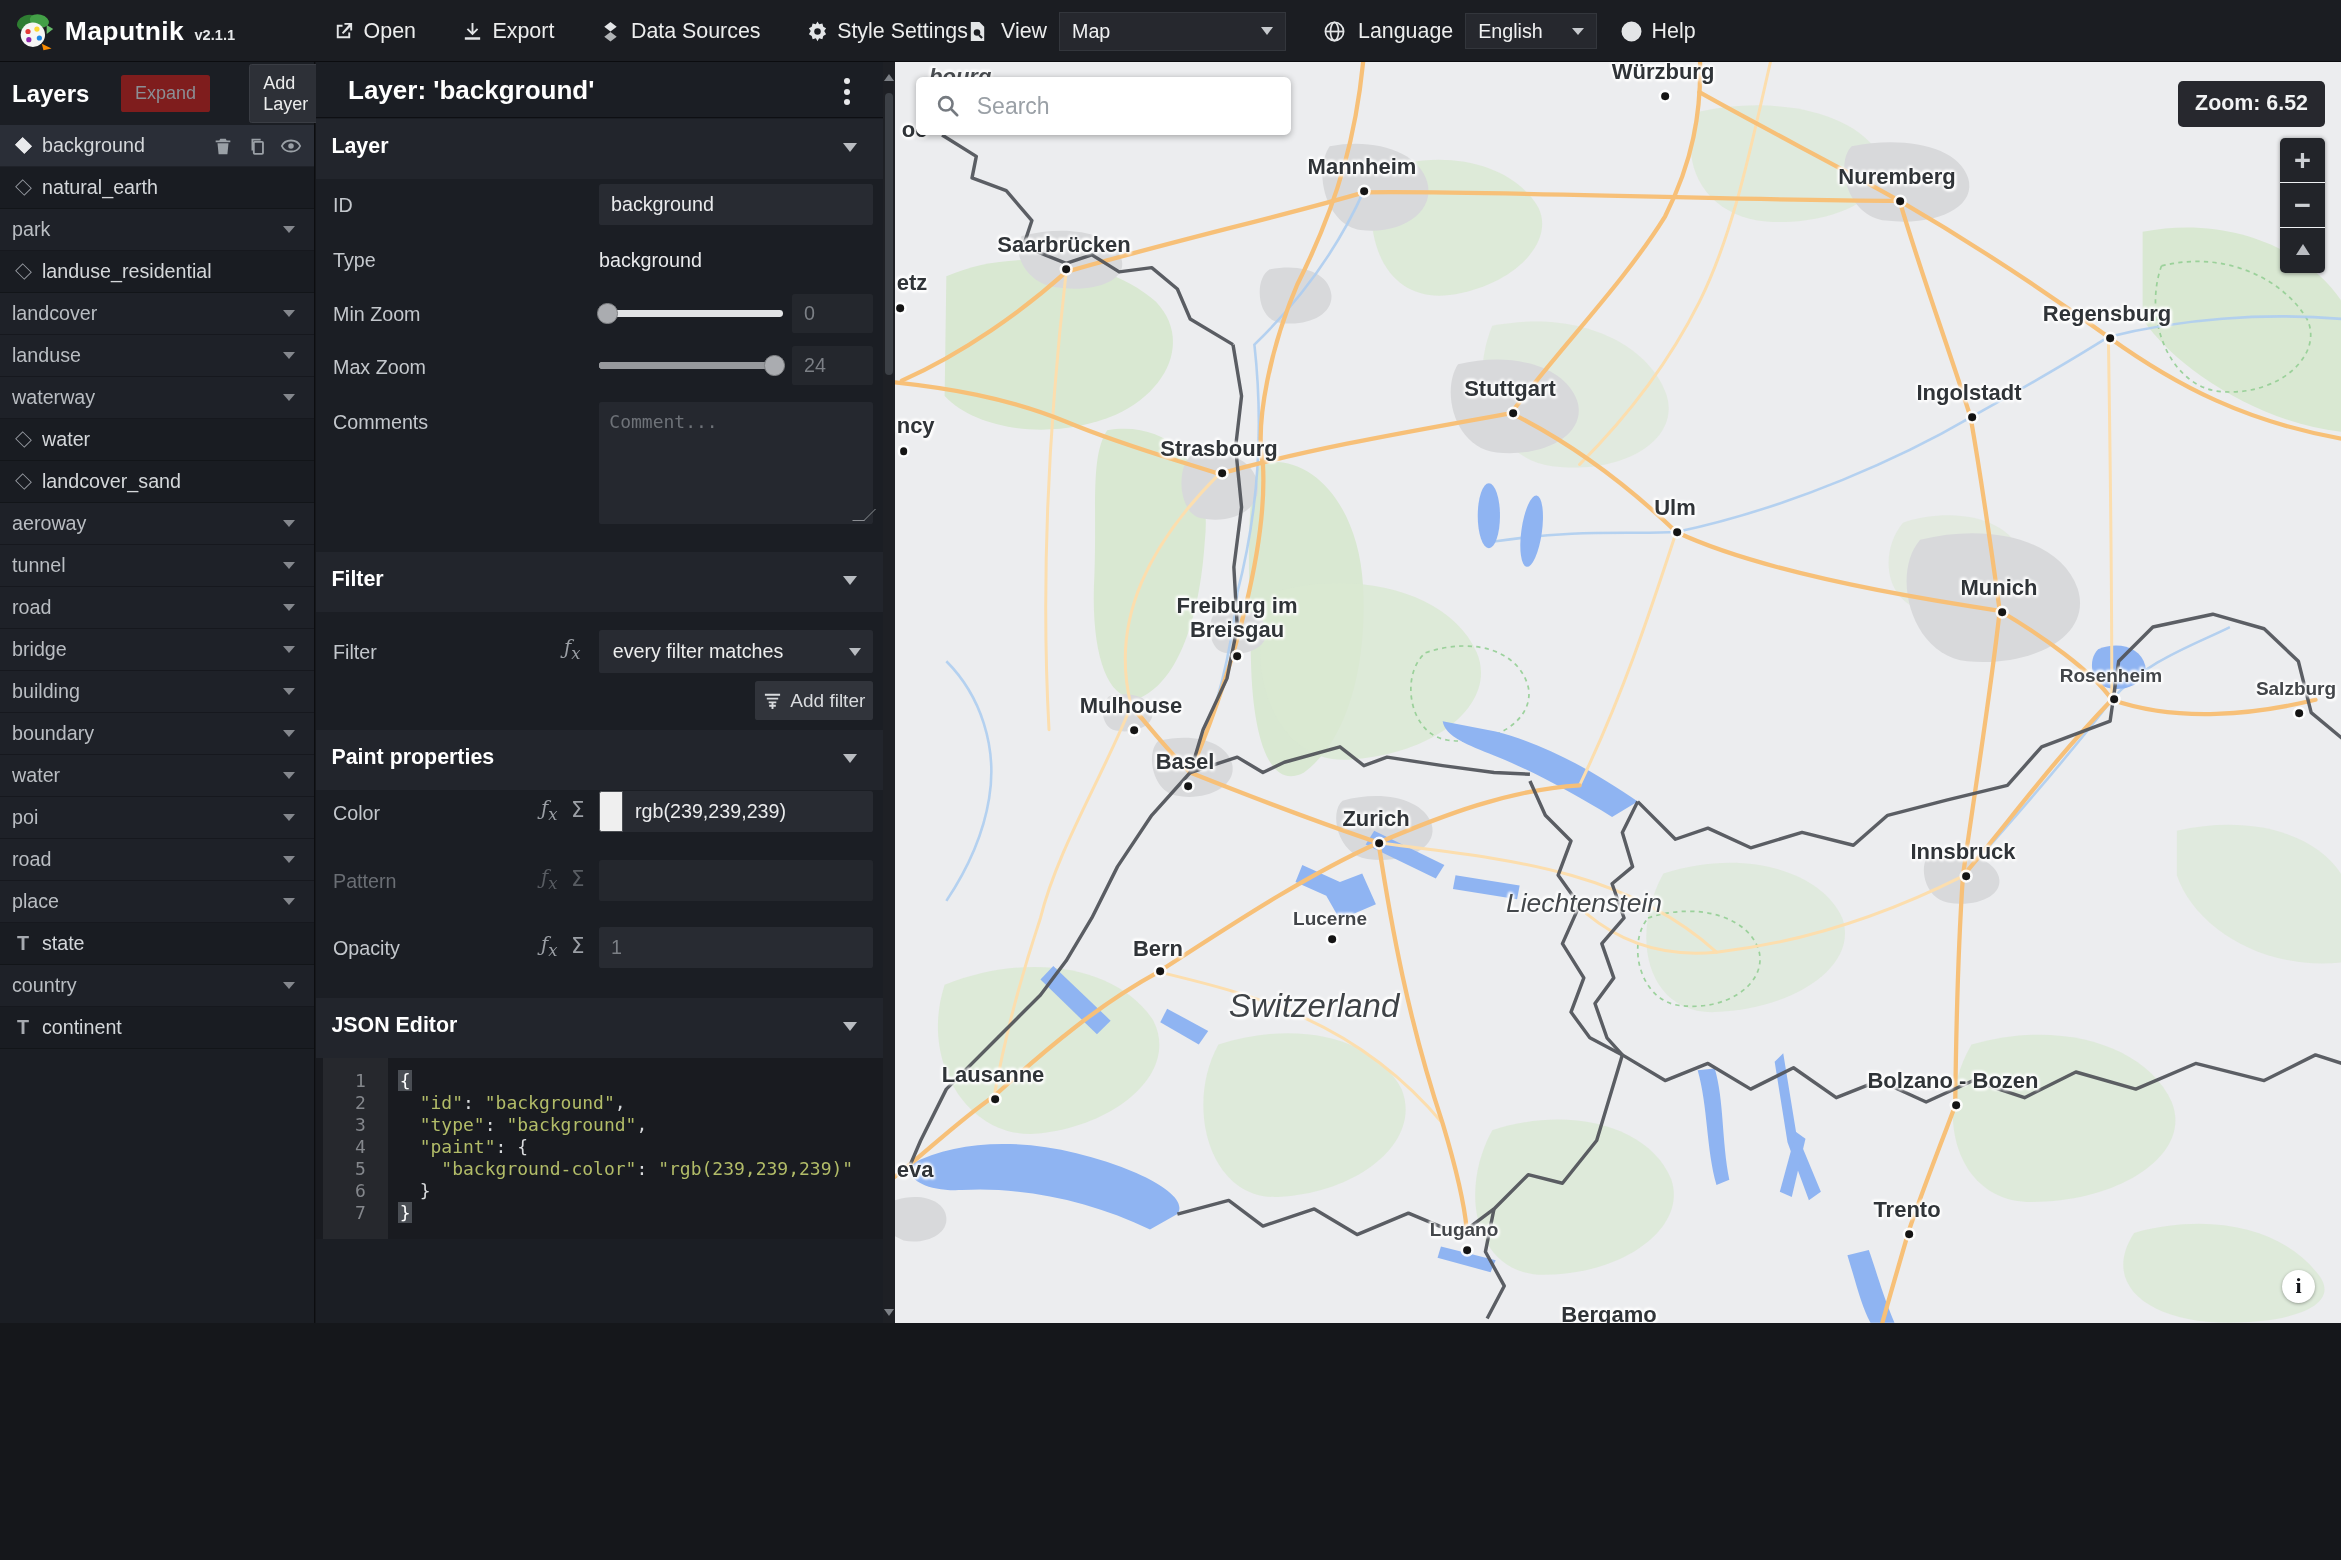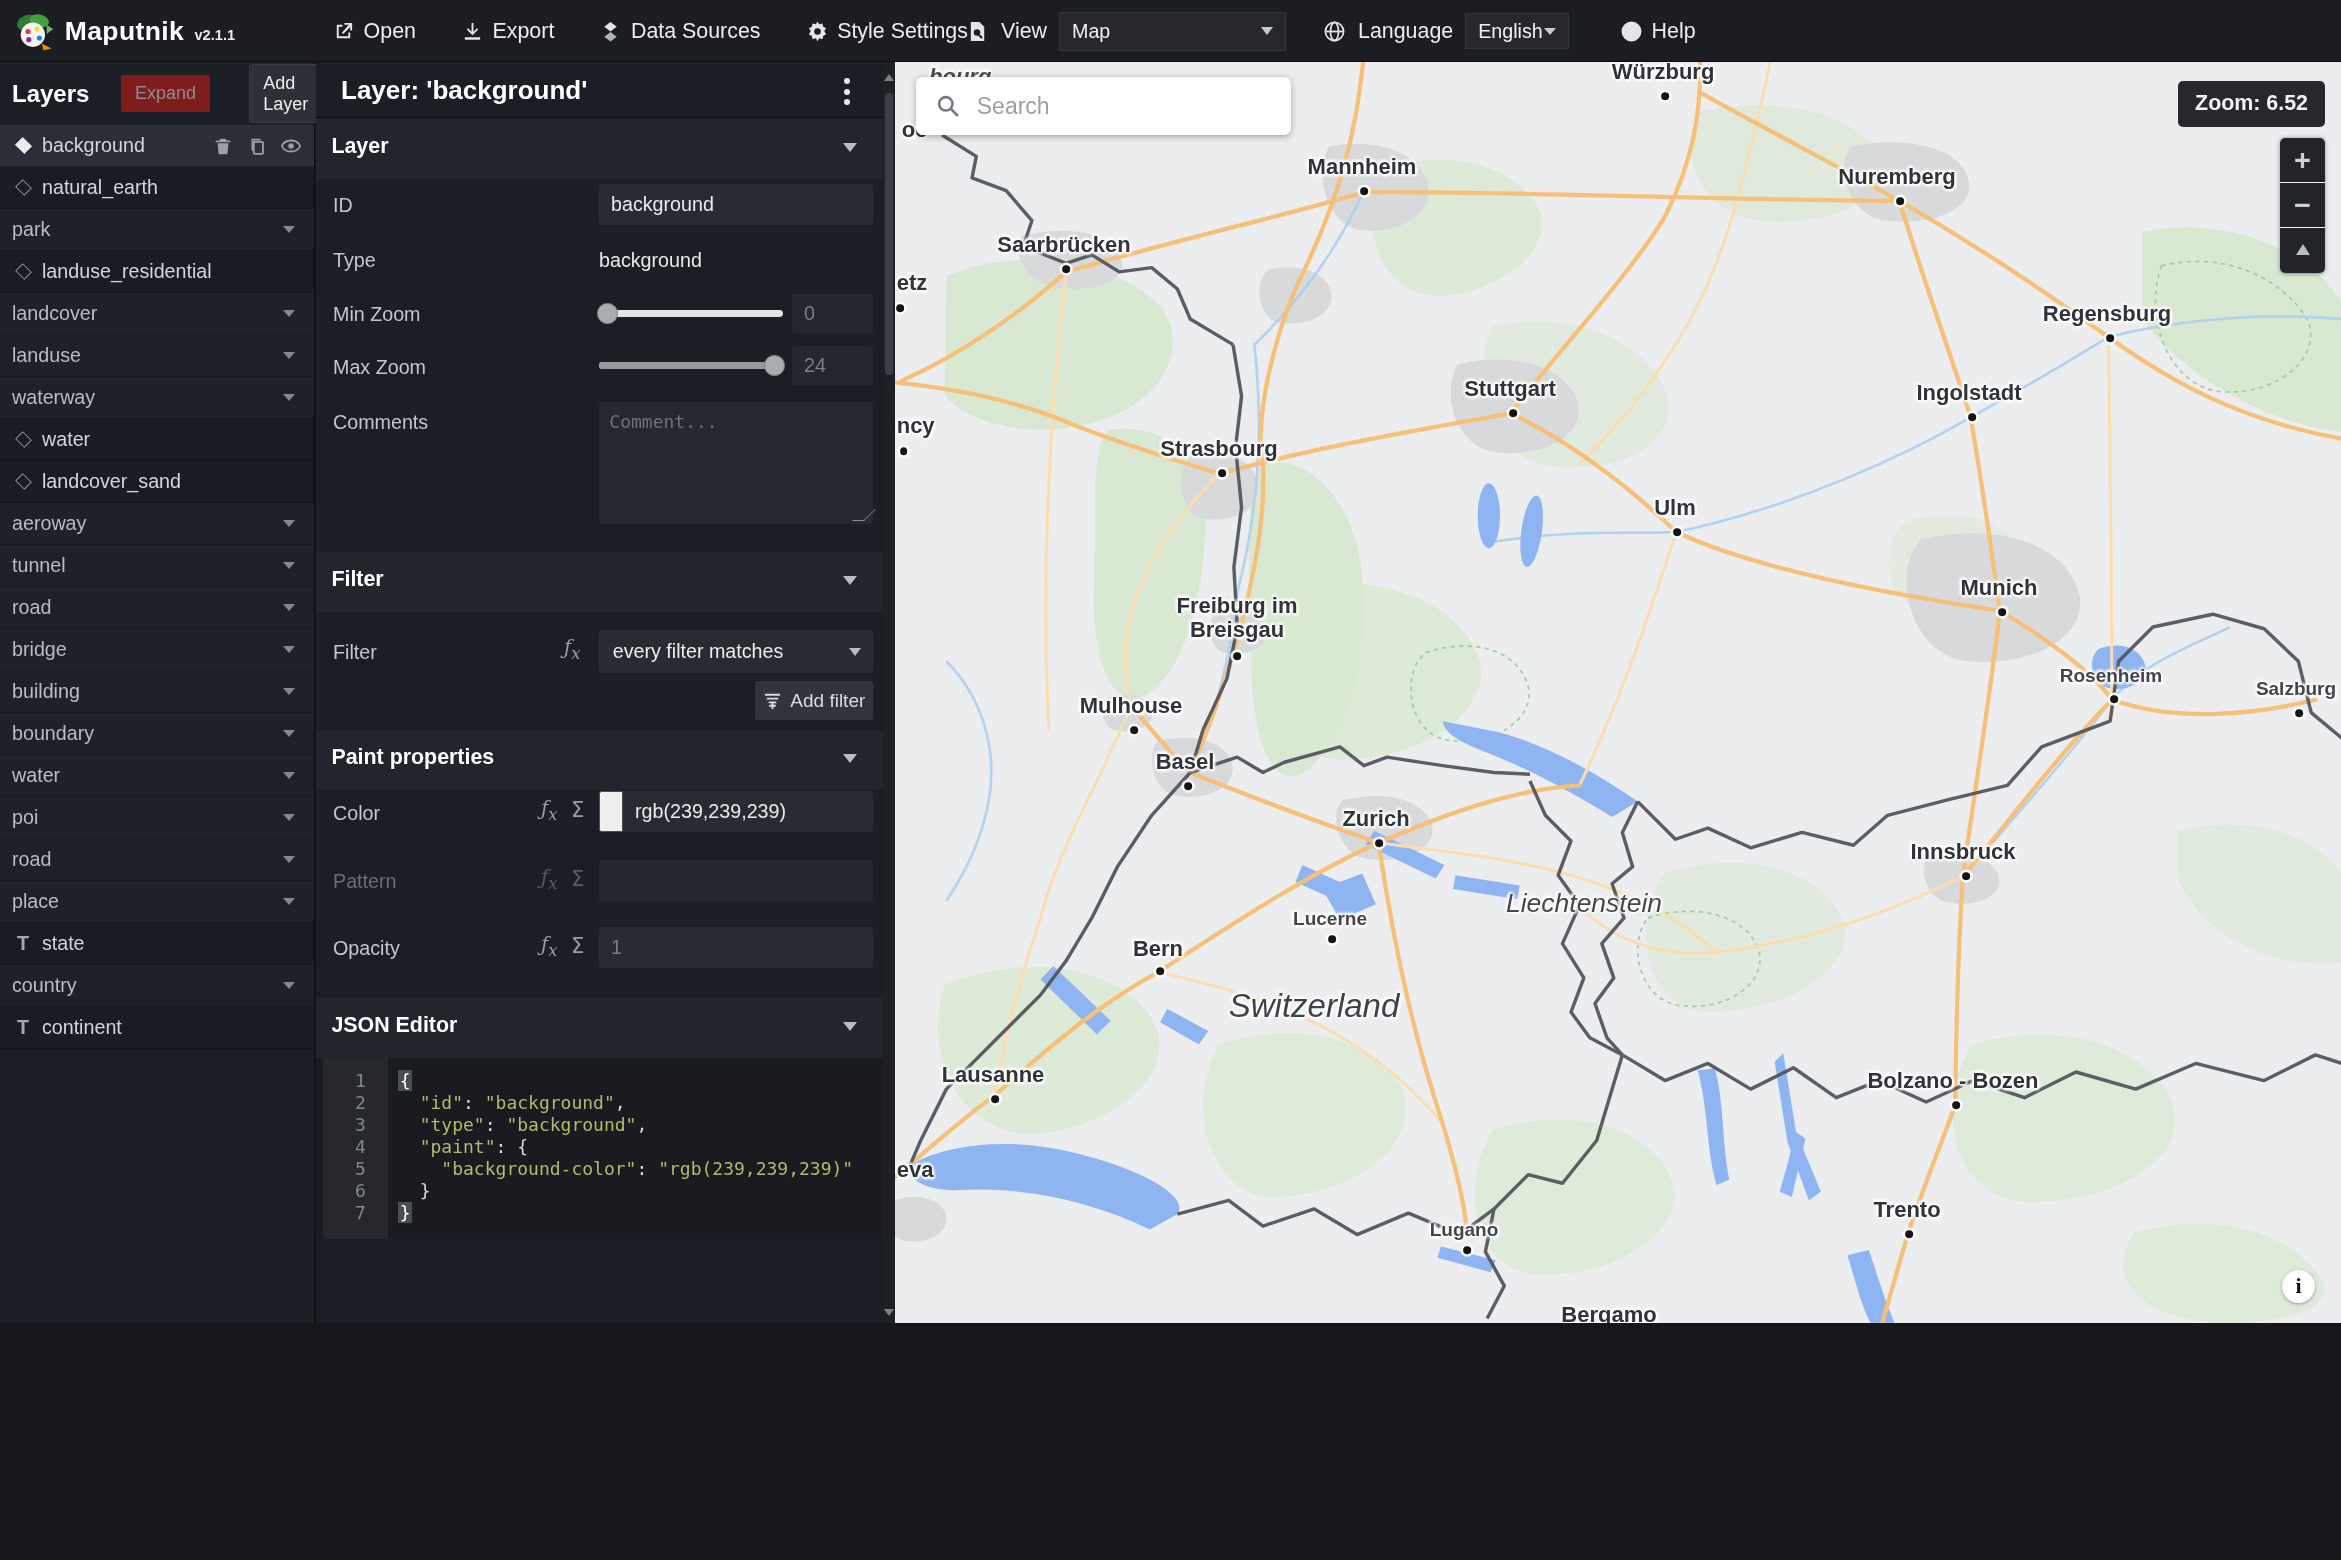--- a/index.html
+++ b/index.html
@@ -35,21 +35,21 @@
   .lrow .ticon { color:#a6aab0; font-size:19.7px; font-weight:bold; margin:0 10.3px 0 17px; width:14.6px; }
   .lrow .glabel { color:#b9bdc2; font-size:19.7px; margin-left:12px; }
   .lrow .ilabel { color:#d4d7da; font-size:19.7px; }
   .lrow .gcaret { position:absolute; right:19px; top:17px; width:0; height:0; border-left:6px solid transparent; border-right:6px solid transparent; border-top:7.7px solid #84878d; }
   .lrow .acts { position:absolute; right:12px; display:flex; gap:12px; }
   .lrow .acts svg { width:22px; height:22px; fill:#9aa0a6; cursor:pointer; }
 
   
   .editor { position:absolute; left:316px; top:62px; width:567px; height:1261px; background:#1b1e24; z-index:30; }
   .ed-title-row { position:absolute; left:0; top:0; width:100%; height:56px; border-bottom:0.9px solid #0e0f13; }
-  .ed-title { position:absolute; left:25px; top:13px; color:#ffffff; font-size:26px; font-weight:bold;text-align:right; }
+  .ed-title { position:absolute; left:32px; top:13px; color:#ffffff; font-size:26px; font-weight:bold;text-align:right; }
   .kebab { position:absolute; right:33px; top:12px; cursor:pointer; }
   .kebab i { display:block; width:6px; height:6px; border-radius:50%; background:#e8e9eb; margin:4.3px 0; }
   .sect-head { position:absolute; left:0; width:100%; background:#22252c; cursor:pointer; }
   .sect-head .st { position:absolute; left:15.4px; color:#ffffff; font-size:21.4px; font-weight:bold; }
   .sect-head .sc { position:absolute; right:26px; width:0; height:0; border-left:7.7px solid transparent; border-right:7.7px solid transparent; border-top:9.4px solid #b9bcc1; }
   .flabel { position:absolute; left:17px; color:#c3c7cc; font-size:19.7px; }
   .flabel.dim { color:#6a6e74; }
   .finput { position:absolute; left:283px; width:274px; height:41px; background:#282b32; border:none; border-radius:2.6px; color:#e9eaec; font-size:19.7px; padding:0 12px; font-family:"Liberation Sans",sans-serif; }
   .finput::placeholder { color:#7b7f85; }
   .ftext { position:absolute; left:283px; color:#e9eaec; font-size:19.7px; }
@@ -181,21 +181,21 @@
       </div>
     </div>
 
     <div class="tb-group" style="left:1323px;">
       <svg width="23" height="23" viewBox="0 0 24 24" fill="none" stroke="#e3e5e7" stroke-width="1.8">
           <circle cx="12" cy="12" r="9.5"></circle>
           <ellipse cx="12" cy="12" rx="4.2" ry="9.5"></ellipse>
           <path d="M2.5 12h19"></path>
         </svg>
       <span>Language</span>
-      <div class="tb-select" style="width:104px; height:36px;">
+      <div class="tb-select" style="width:132px; height:36px;">
         <span>English</span>
         <span class="caret-down" style="border-left-width:6px;border-right-width:6px;border-top-width:7.7px;"></span>
       </div>
     </div>
 
     <div class="tb-group" style="left:1620px;">
       <div class="tb-item">
         <svg viewBox="0 0 24 24" fill="none" stroke="#e3e5e7" stroke-width="1.8">
             <circle cx="12" cy="12" r="9.5"></circle>
             <path d="M9.4 9.2c.3-1.6 1.4-2.4 2.8-2.4 1.6 0 2.7 1 2.7 2.4 0 2-2.7 2.2-2.7 4.2" stroke-linecap="round"></path>

